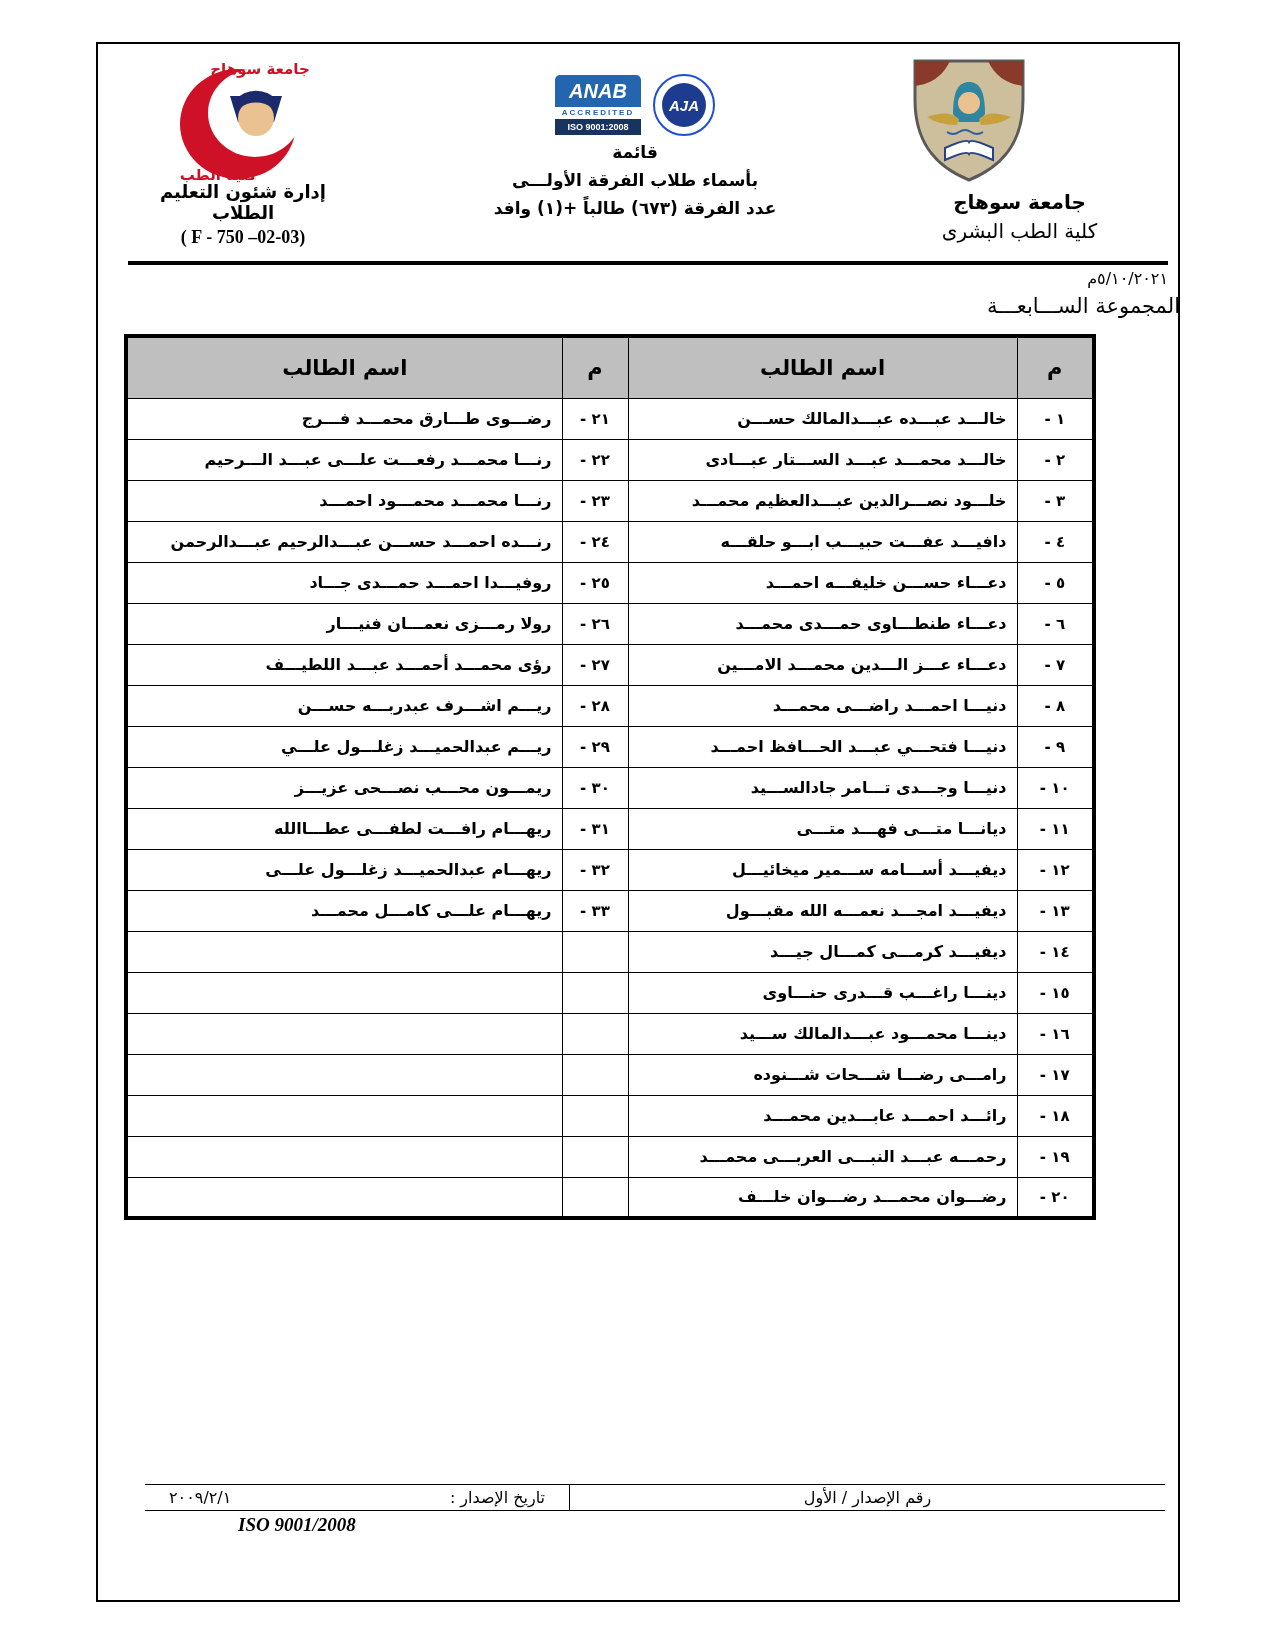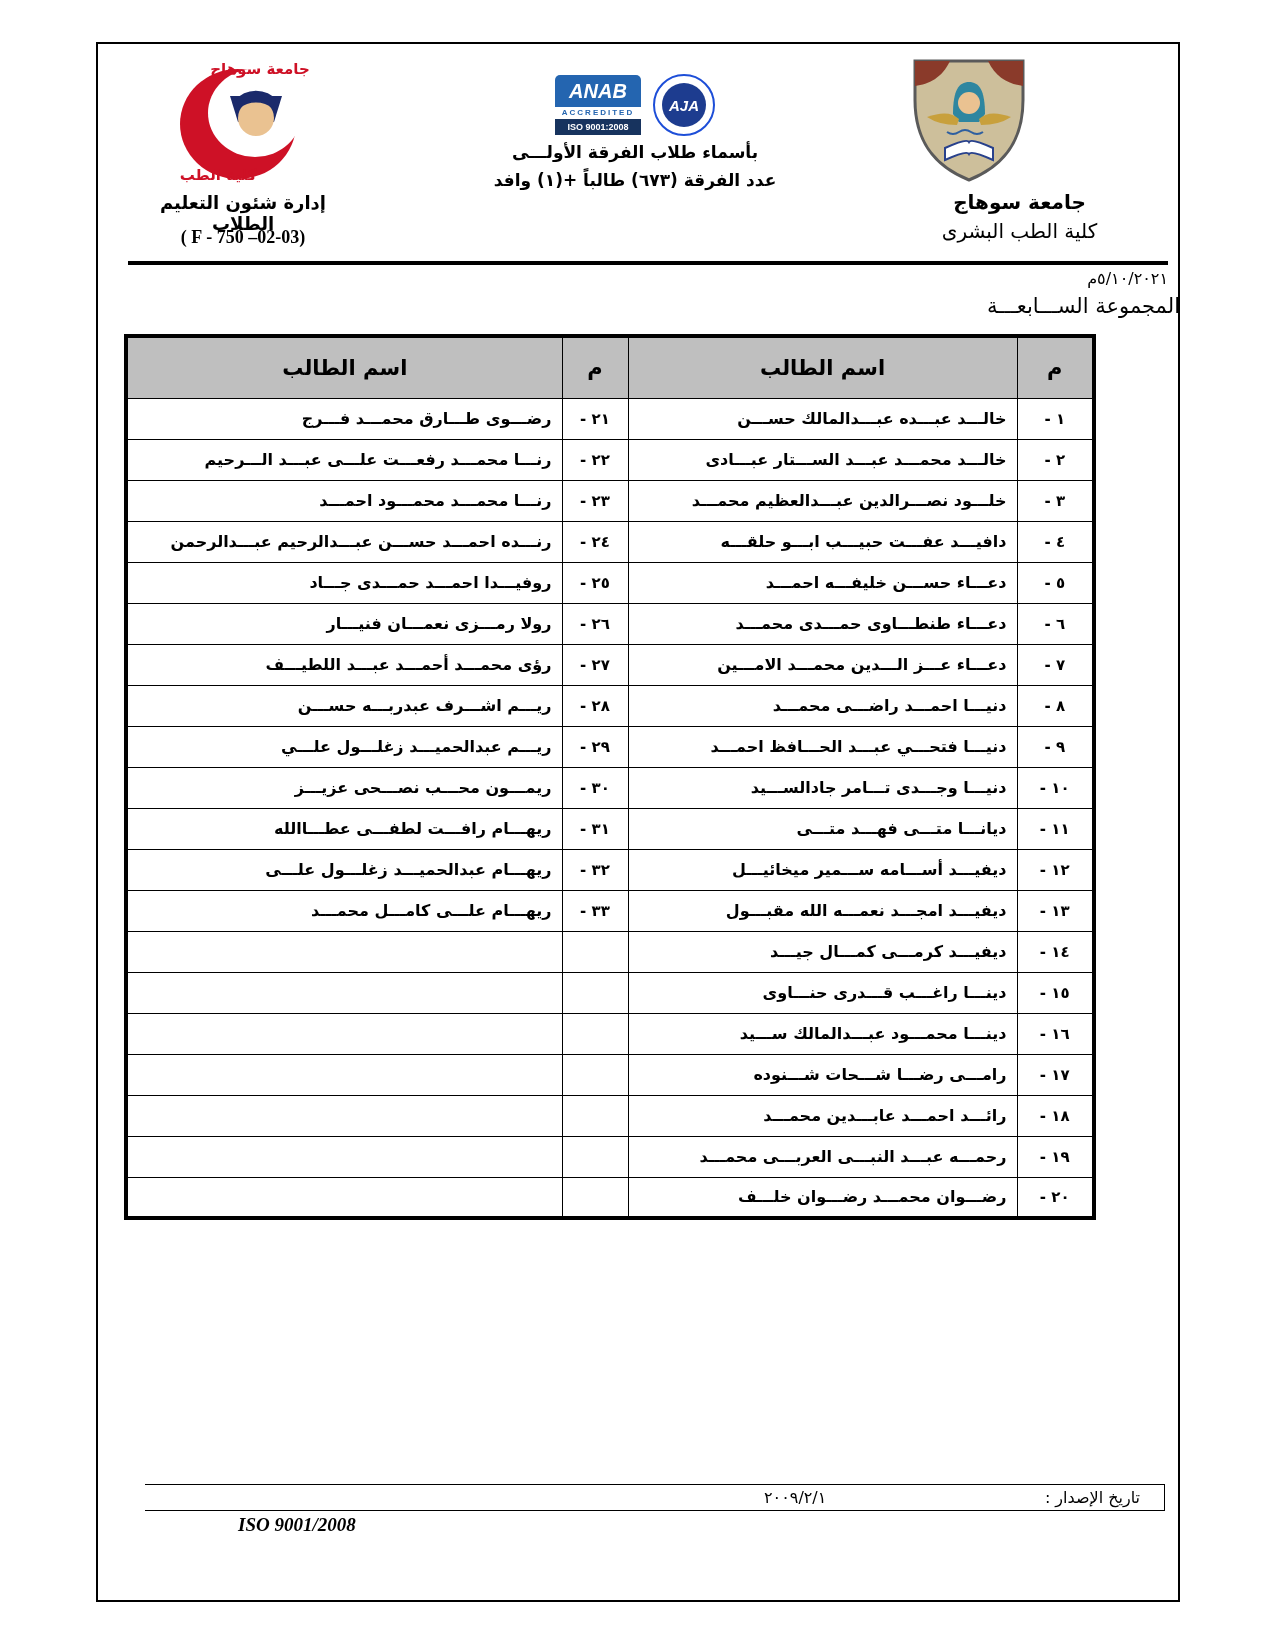--- a/index.html
+++ b/index.html
@@ -7,21 +7,21 @@
   body {
     width:1275px; height:1650px; position:relative;
     font-family:"DejaVu Sans", sans-serif; color:#000;
     overflow:hidden;
   }
   .abs { position:absolute; }
   .frame { left:96px; top:42px; width:1084px; height:1560px; border:2px solid #000; }
 
   
   .logo-med { left:148px; top:56px; }
-  .dept { left:128px; top:192px; width:230px; text-align:center; font-weight:bold; font-size:18px; direction:rtl; }
+  .dept { left:128px; top:181px; width:230px; text-align:center; font-weight:bold; font-size:18px; direction:rtl; }
   .formcode { left:128px; top:227px; width:230px; text-align:center; font-weight:bold; font-size:18px; direction:ltr; font-family:"Liberation Serif", serif; }
 
   
   .center-block { left:455px; top:72px; width:360px; text-align:center; }
   .logo-row { display:flex; justify-content:center; align-items:center; gap:12px; height:66px; }
   .anab { width:86px; font-family:"Liberation Sans", sans-serif; text-align:center; }
   .anab-top { background:#2465B0; color:#fff; font-weight:bold; font-style:italic; font-size:20px; height:32px; line-height:32px; border-radius:5px 5px 0 0; }
   .anab-mid { color:#2465B0; font-size:8px; letter-spacing:2px; height:12px; line-height:12px; font-weight:bold; }
   .anab-bot { background:#17335E; color:#fff; font-size:9px; height:16px; line-height:16px; font-weight:bold; }
   .aja { width:62px; height:62px; border-radius:50%; border:2px solid #1d4ed8; background:#fff; display:flex; align-items:center; justify-content:center; }
@@ -73,20 +73,21 @@
   <div class="logo-row">
     <div class="anab">
       <div class="anab-top">ANAB</div>
       <div class="anab-mid">ACCREDITED</div>
       <div class="anab-bot">ISO 9001:2008</div>
     </div>
     <div class="aja">
       <div class="aja-inner">AJA</div>
     </div>
   </div>
+  <div class="c-line">قائمة</div>
   <div class="c-line">بأسماء طلاب الفرقة الأولـــى</div>
   <div class="c-line">عدد الفرقة (٦٧٣) طالباً ‏+‏(١) وافد</div>
 </div>
 
 <svg class="abs logo-shield" width="122" height="132" viewBox="0 0 122 132">
   <path d="M7,7 H115 V46 C115,92 91,114 61,126 C31,114 7,92 7,46 Z" fill="#CDBF9B" stroke="#5a5a5a" stroke-width="3"></path>
   <path d="M7,7 H42 C34,24 21,30 7,32 Z" fill="#8a3a2a"></path>
   <path d="M115,7 H80 C88,24 101,30 115,32 Z" fill="#8a3a2a"></path>
   <path d="M45,60 C45,36 51,28 61,28 C71,28 77,36 77,60 L71,68 H51 Z" fill="#2E86A0"></path>
   <circle cx="61" cy="49" r="11" fill="#EAC291"></circle>
@@ -236,18 +237,19 @@
       <tr>
         <td class="num">٢٠ -</td>
         <td class="name">رضـــوان محمـــد رضـــوان خلـــف</td>
         <td class="num"></td>
         <td class="name"></td>
       </tr>
     </tbody>
 </table>
 
 <div class="abs footer-bar">
+  <div class="f-right">رقم الإصدار / الأول</div>
   <div class="f-left">
     <span>تاريخ الإصدار :</span>
     <span>٢٠٠٩/٢/١</span>
   </div>
 </div>
 <div class="abs iso">ISO 9001/2008</div>
 
 </body></html>

